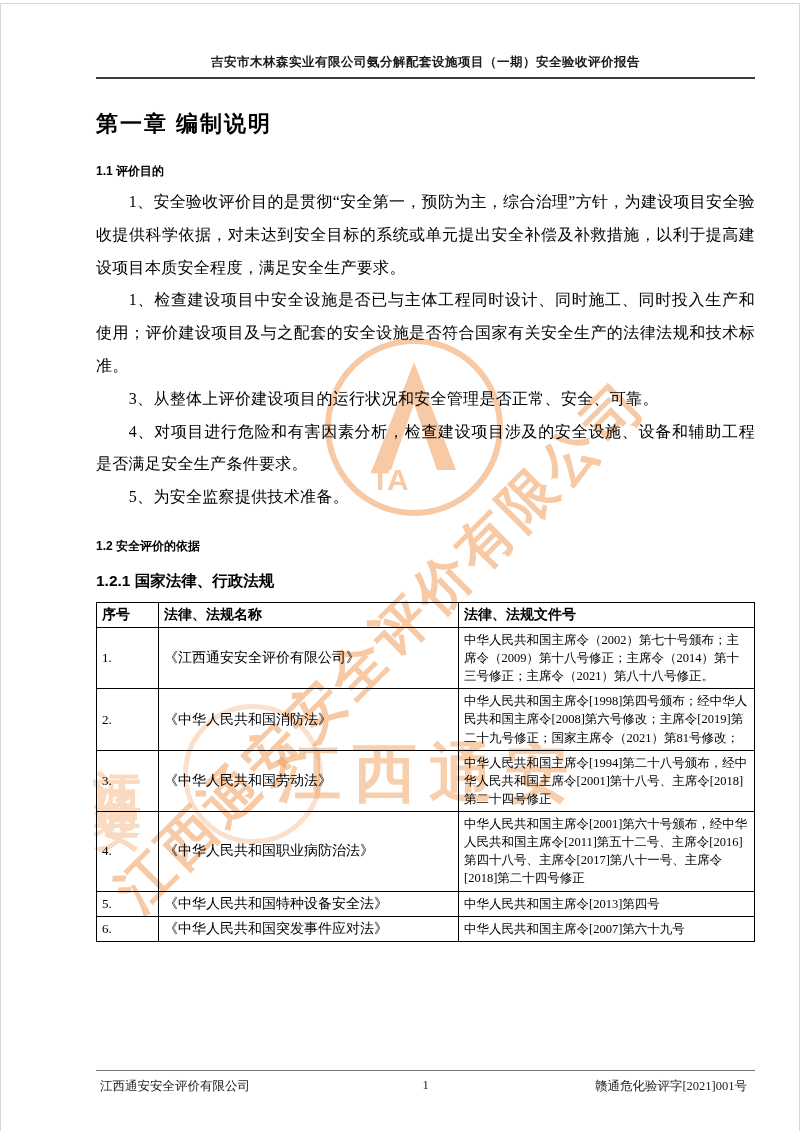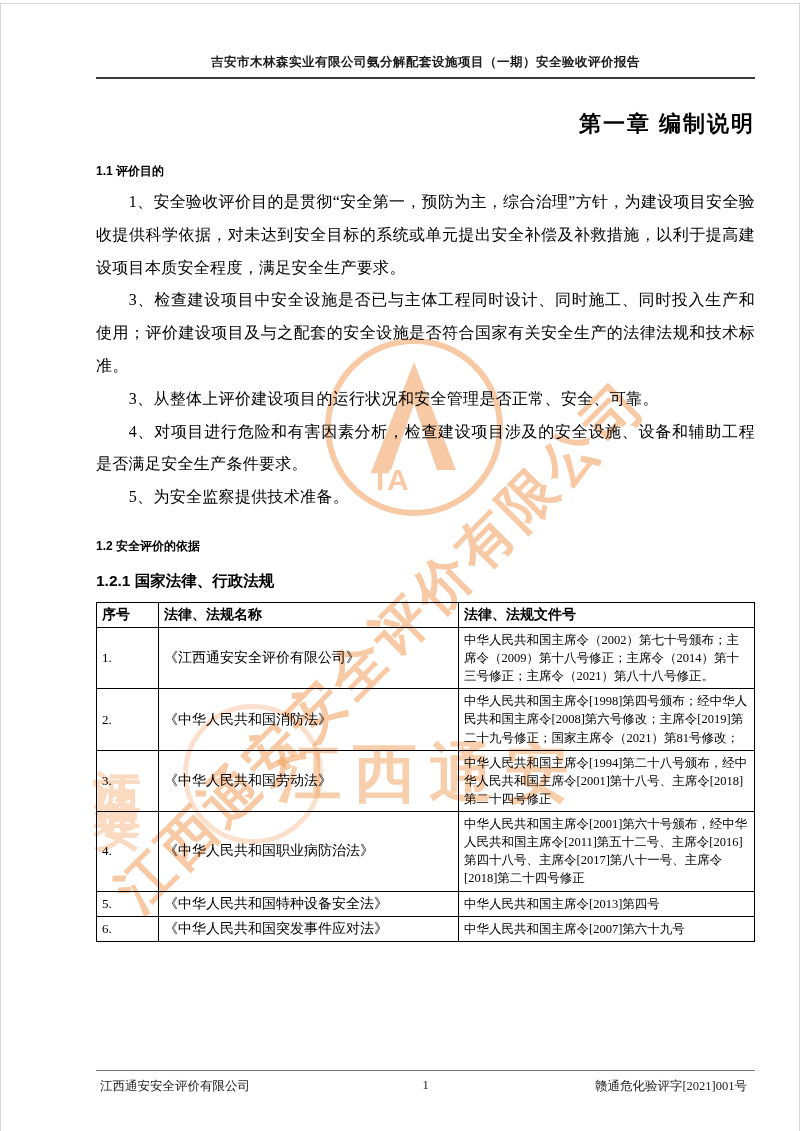--- a/index.html
+++ b/index.html
@@ -30,21 +30,21 @@
     letter-spacing: 0.5px;
   }
   .doc-header-rule {
     margin-top: 6px;
     border-top: 2px solid #3a3a3a;
   }
 
   
   .chapter-title {
     margin: 30px 0 24px 0;
-    text-align: right;
+    text-align: left;
     font-family: "Liberation Sans", sans-serif;
     font-size: 22px;
     font-weight: bold;
     letter-spacing: 2px;
   }
   .sec-h2 {
     margin: 0 0 6px 0;
     font-family: "Liberation Sans", sans-serif;
     font-size: 12px;
     font-weight: bold;
@@ -181,21 +181,21 @@
       <div class="doc-header-text">吉安市木林森实业有限公司氨分解配套设施项目（一期）安全验收评价报告</div>
       <div class="doc-header-rule"></div>
     </div>
 
     <h1 class="chapter-title">第一章 编制说明</h1>
 
     <h2 class="sec-h2">1.1 评价目的</h2>
 
     <div class="body-text">
       <p>1、安全验收评价目的是贯彻“安全第一，预防为主，综合治理”方针，为建设项目安全验收提供科学依据，对未达到安全目标的系统或单元提出安全补偿及补救措施，以利于提高建设项目本质安全程度，满足安全生产要求。</p>
-      <p>3、检查建设项目中安全设施是否已与主体工程同时设计、同时施工、同时投入生产和使用；评价建设项目及与之配套的安全设施是否符合国家有关安全生产的法律法规和技术标准。</p>
+      <p>1、检查建设项目中安全设施是否已与主体工程同时设计、同时施工、同时投入生产和使用；评价建设项目及与之配套的安全设施是否符合国家有关安全生产的法律法规和技术标准。</p>
       <p>3、从整体上评价建设项目的运行状况和安全管理是否正常、安全、可靠。</p>
       <p>4、对项目进行危险和有害因素分析，检查建设项目涉及的安全设施、设备和辅助工程是否满足安全生产条件要求。</p>
       <p>5、为安全监察提供技术准备。</p>
     </div>
 
     <h2 class="sec-h2 later">1.2 安全评价的依据</h2>
     <h3 class="sec-h3">1.2.1 国家法律、行政法规</h3>
 
     <table class="law-table">
       <colgroup>

